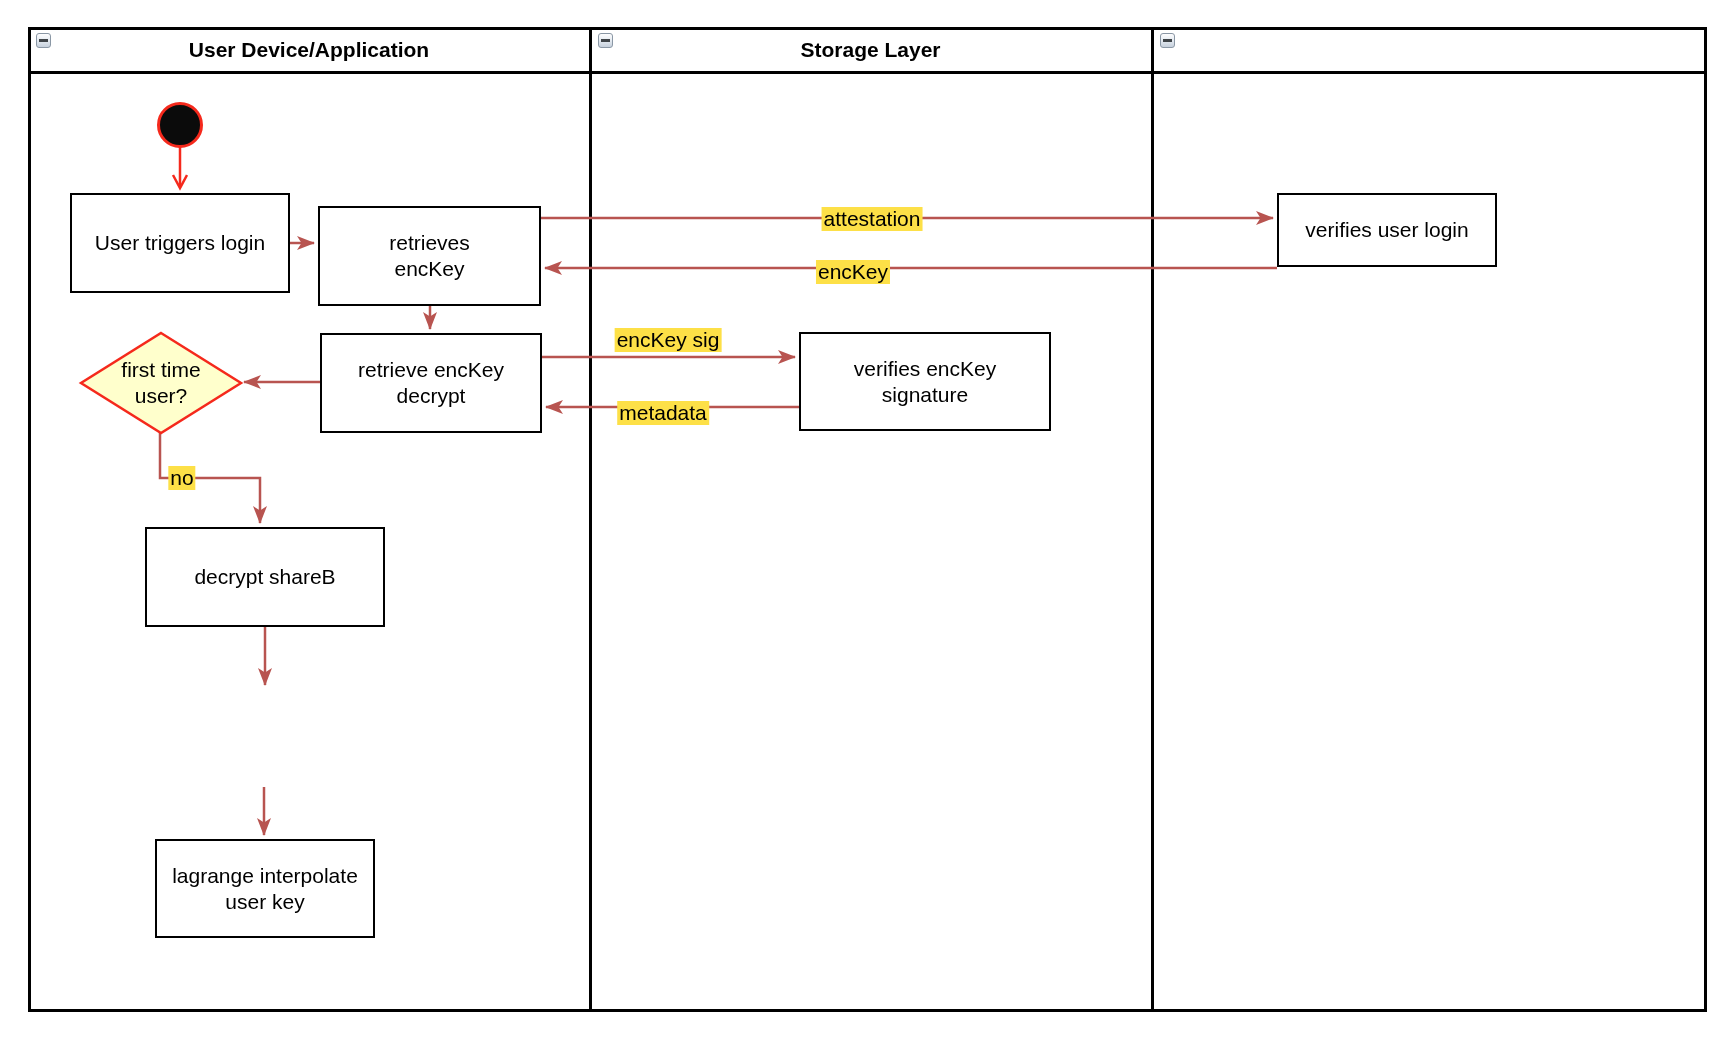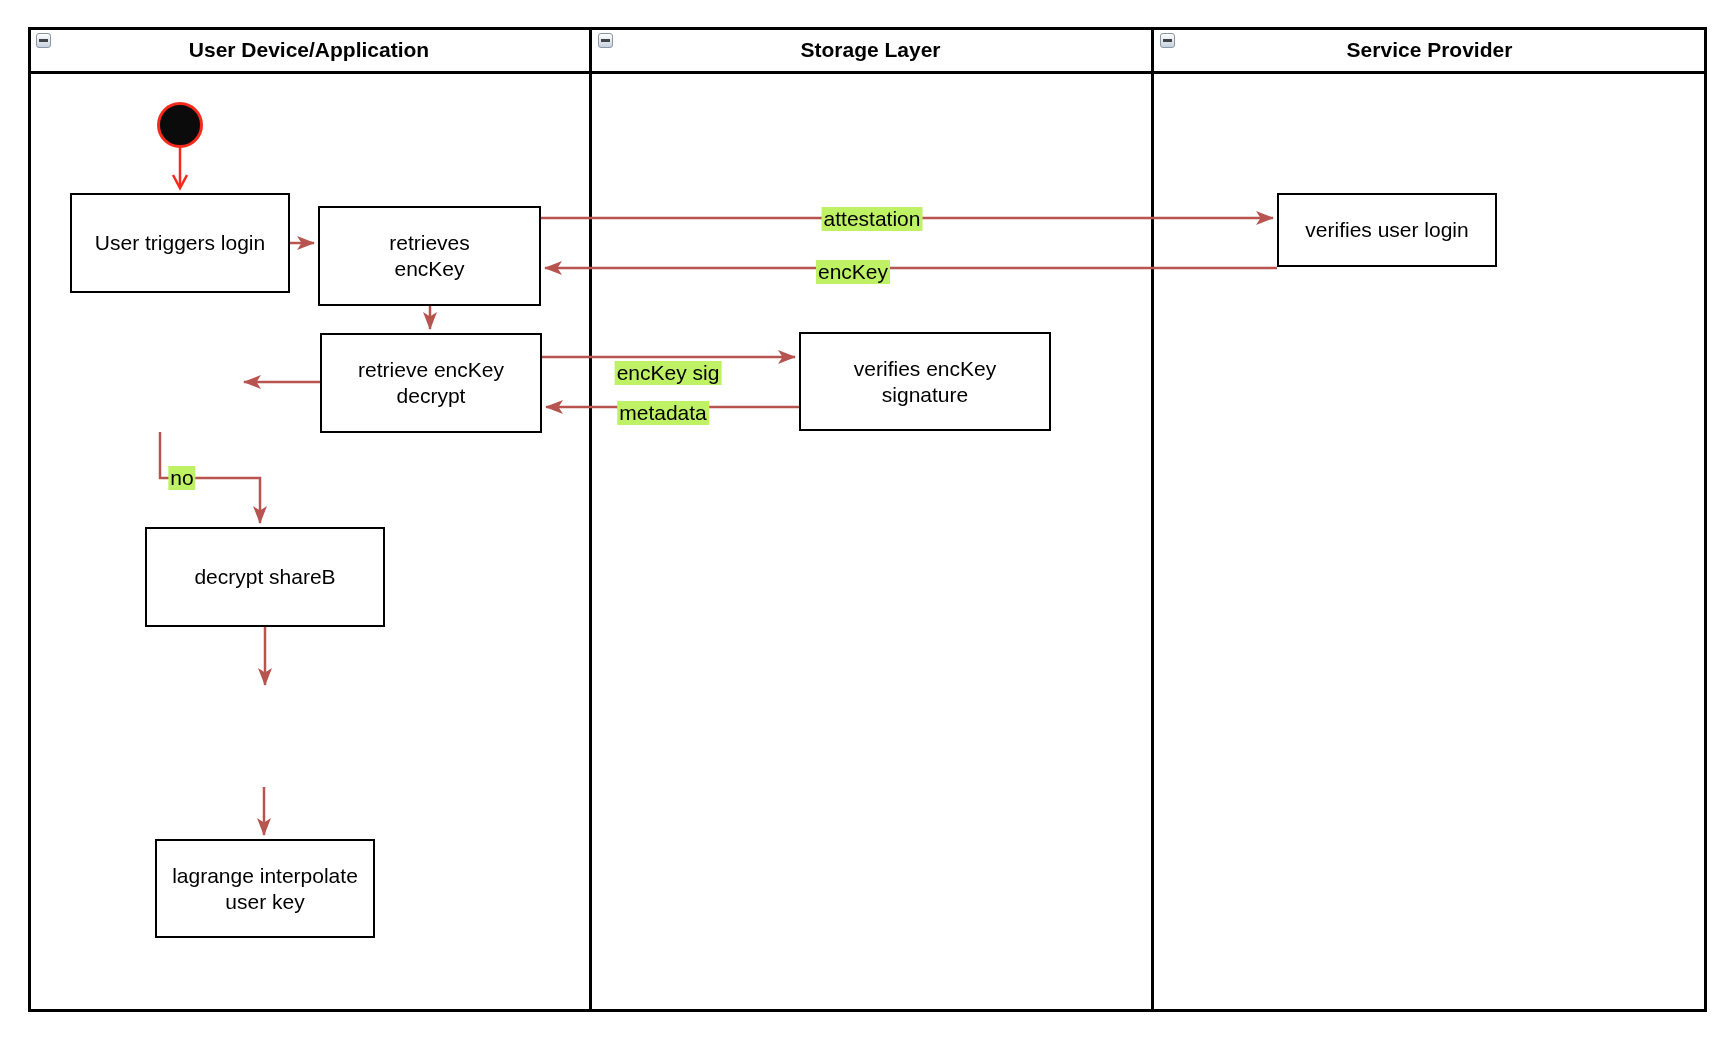--- a/index.html
+++ b/index.html
@@ -118,41 +118,40 @@
     stroke: var(--arrow_red, #b85450);
     stroke-width: 2.5;
     fill: none;
   }
   svg.edges .bright {
     stroke: var(--accent_red, #f5291c);
   }
   .edge-label {
     position: absolute;
     transform: translate(-50%, -50%);
-    background: #bef264;
+    background: #fde047;
     padding: 0 2px;
     font-size: 21px;
     line-height: 24px;
     white-space: nowrap;
     z-index: 4;
   }
 </style>
 </head>
 <body>
 
 <div class="stage">
 
   <div class="pool-border"></div>
   <div class="lane-divider" style="left:589px"></div>
   <div class="lane-divider" style="left:1151px"></div>
   <div class="header-underline"></div>
 
   <div class="lane-title" style="left:28px;width:562px">User Device/Application</div>
   <div class="lane-title" style="left:590px;width:561px">Storage Layer</div>
-  <div class="lane-title" style="left:1152px;width:555px">Service Provider</div>
 
   <div class="collapse-btn" style="left:36px">
     <div class="minus-bar"></div>
   </div>
   <div class="collapse-btn" style="left:598px">
     <div class="minus-bar"></div>
   </div>
   <div class="collapse-btn" style="left:1160px">
     <div class="minus-bar"></div>
   </div>
@@ -182,31 +181,38 @@
   <div class="initial-node"></div>
 
   <div class="node" style="left:70px;top:193px;width:220px;height:100px">User triggers login</div>
 
   <div class="node" style="left:318px;top:206px;width:223px;height:100px">retrieves
 encKey</div>
 
   <div class="node" style="left:320px;top:333px;width:222px;height:100px">retrieve encKey
 decrypt</div>
 
+  <div class="decision">
+    <svg width="166" height="106" viewBox="0 0 166 106" xmlns="http://www.w3.org/2000/svg">
+      <polygon points="83,3 163,53 83,103 3,53" style="fill:var(--decision_fill, #ffffcc);stroke:var(--accent_red, #f5291c);stroke-width:2.5"></polygon>
+    </svg>
+    <div class="decision-label">first time
+user?</div>
+  </div>
 
   <div class="node" style="left:145px;top:527px;width:240px;height:100px">decrypt shareB</div>
 
 
   <div class="node" style="left:155px;top:839px;width:220px;height:99px">lagrange interpolate
 user key</div>
 
   <div class="node" style="left:799px;top:332px;width:252px;height:99px">verifies encKey
 signature</div>
 
   <div class="node" style="left:1277px;top:193px;width:220px;height:74px">verifies user login</div>
 
   <div class="edge-label" style="left:872px;top:219px">attestation</div>
   <div class="edge-label" style="left:853px;top:272px">encKey</div>
-  <div class="edge-label" style="left:668px;top:373px">encKey sig</div>
+  <div class="edge-label" style="left:668px;top:340px">encKey sig</div>
   <div class="edge-label" style="left:663px;top:413px">metadata</div>
   <div class="edge-label" style="left:182px;top:478px">no</div>
 
 </div>
 
 </body></html>

